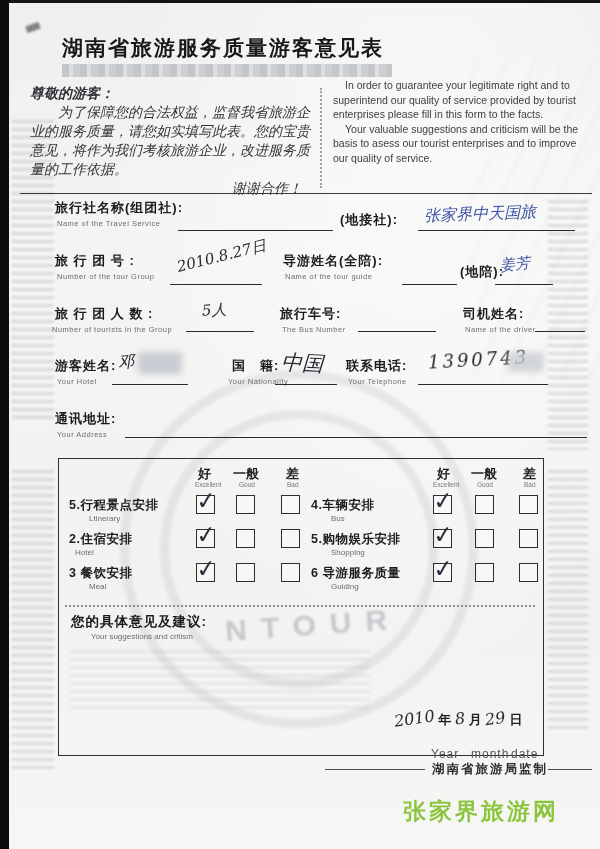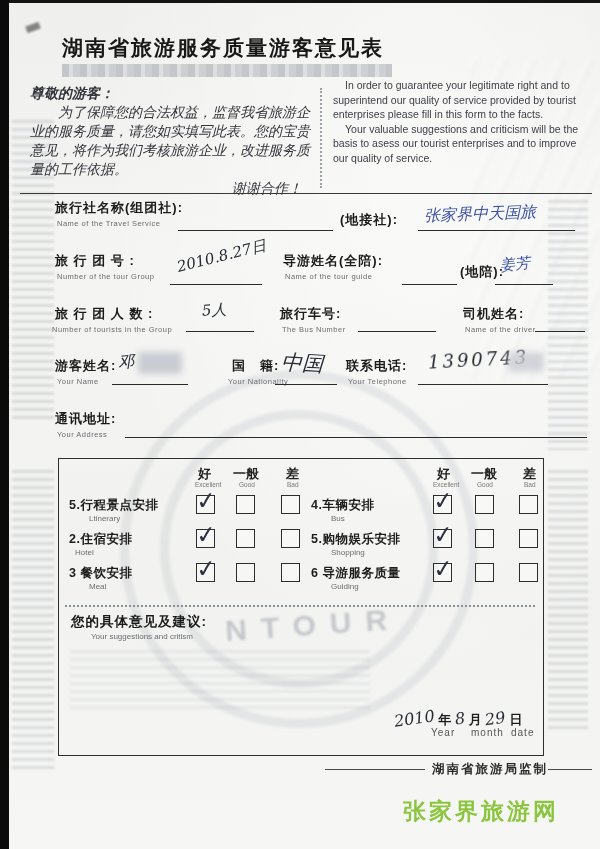--- a/index.html
+++ b/index.html
@@ -35,21 +35,21 @@
   .hdr-cn{font-size:13px;font-weight:bold;color:#202020;}
   .hdr-en{font-size:6.5px;color:#777;}
   .cb{position:absolute;width:17px;height:17px;border:1.4px solid #2d2d2d;background:rgba(255,255,255,.35);}
   .cb.checked::after{content:"✓";position:absolute;left:-1px;top:-9px;font-size:24px;font-weight:bold;
     color:#2c3040;transform:rotate(-6deg);font-family:"DejaVu Sans",sans-serif;}
   .item-cn{font-size:12.5px;font-weight:bold;letter-spacing:.5px;color:#1d1d1d;white-space:nowrap;}
   .item-en{font-size:8px;color:#6a6c70;}
   .dotted-sep{border-top:2px dotted #8a8f94;}
   .date-row{font-size:13px;font-weight:bold;white-space:nowrap;color:#1d1d1d;}
   .date-row .hw{font-size:16px;font-weight:normal;}
-  .date-sub{font-size:10px;color:#555;letter-spacing:1px;}
+  .date-sub{font-size:12px;color:#555;letter-spacing:1px;margin-top:20px;}
   .sup-line{border-top:1.4px solid #4a4a4a;}
   .supervised{font-size:12.5px;font-weight:bold;letter-spacing:2px;color:#2c2c2c;white-space:nowrap;}
   .site-name{font-size:23px;font-weight:bold;color:#8bc53f;letter-spacing:3px;
     font-family:"DejaVu Serif",serif;text-shadow:0 0 1px #fff;}
   .site-url{font-size:14px;font-weight:bold;color:#8bc53f;letter-spacing:2px;
     font-family:"DejaVu Sans Mono",monospace;text-shadow:0 0 1px #fff;}
   .wm-ring{border-radius:50%;border:9px solid rgba(150,156,168,.17);filter:blur(1.5px);}
   .wm-text{font-size:30px;font-weight:bold;color:rgba(140,146,158,.45);letter-spacing:14px;
     filter:blur(1.3px);transform:rotate(-4deg);}
   .ghost{background:repeating-linear-gradient(180deg,rgba(156,162,172,.30) 0 3px,rgba(0,0,0,0) 3px 8px);
@@ -115,21 +115,21 @@
   <div class="abs hw" style="left:202px;top:301px;font-size:15px;transform:rotate(-4deg)">5人</div>
   <div class="abs uline" style="left:186px;top:331px;width:68px"></div>
   <div class="abs lbl-cn" style="left:280px;top:305px">旅行车号:</div>
   <div class="abs lbl-en" style="left:282px;top:325px">The Bus Number</div>
   <div class="abs uline" style="left:358px;top:331px;width:78px"></div>
   <div class="abs lbl-cn" style="left:463px;top:305px">司机姓名:</div>
   <div class="abs lbl-en" style="left:465px;top:325px">Name of the driver</div>
   <div class="abs uline" style="left:535px;top:331px;width:50px"></div>
 
   <div class="abs lbl-cn" style="left:55px;top:357px">游客姓名:</div>
-  <div class="abs lbl-en" style="left:57px;top:377px">Your Name</div>
+  <div class="abs lbl-en" style="left:57px;top:377px">Your Hotel</div>
   <div class="abs hw" style="left:118px;top:352px;font-size:16px;transform:rotate(-5deg)">邓</div>
   <div class="abs blur-redact" style="left:138px;top:352px;width:44px;height:22px"></div>
   <div class="abs uline" style="left:112px;top:384px;width:76px"></div>
   <div class="abs lbl-cn" style="left:232px;top:357px">国　籍:</div>
   <div class="abs lbl-en" style="left:228px;top:377px">Your Nationality</div>
   <div class="abs hw" style="left:281px;top:349px;font-size:21px;transform:rotate(3deg)">中国</div>
   <div class="abs uline" style="left:275px;top:384px;width:62px"></div>
   <div class="abs lbl-cn" style="left:346px;top:357px">联系电话:</div>
   <div class="abs lbl-en" style="left:348px;top:377px">Your Telephone</div>
   <div class="abs hw" style="left:428px;top:349px;font-size:18px;letter-spacing:3px;transform:rotate(-3deg);filter:blur(.4px)">1390743</div>

